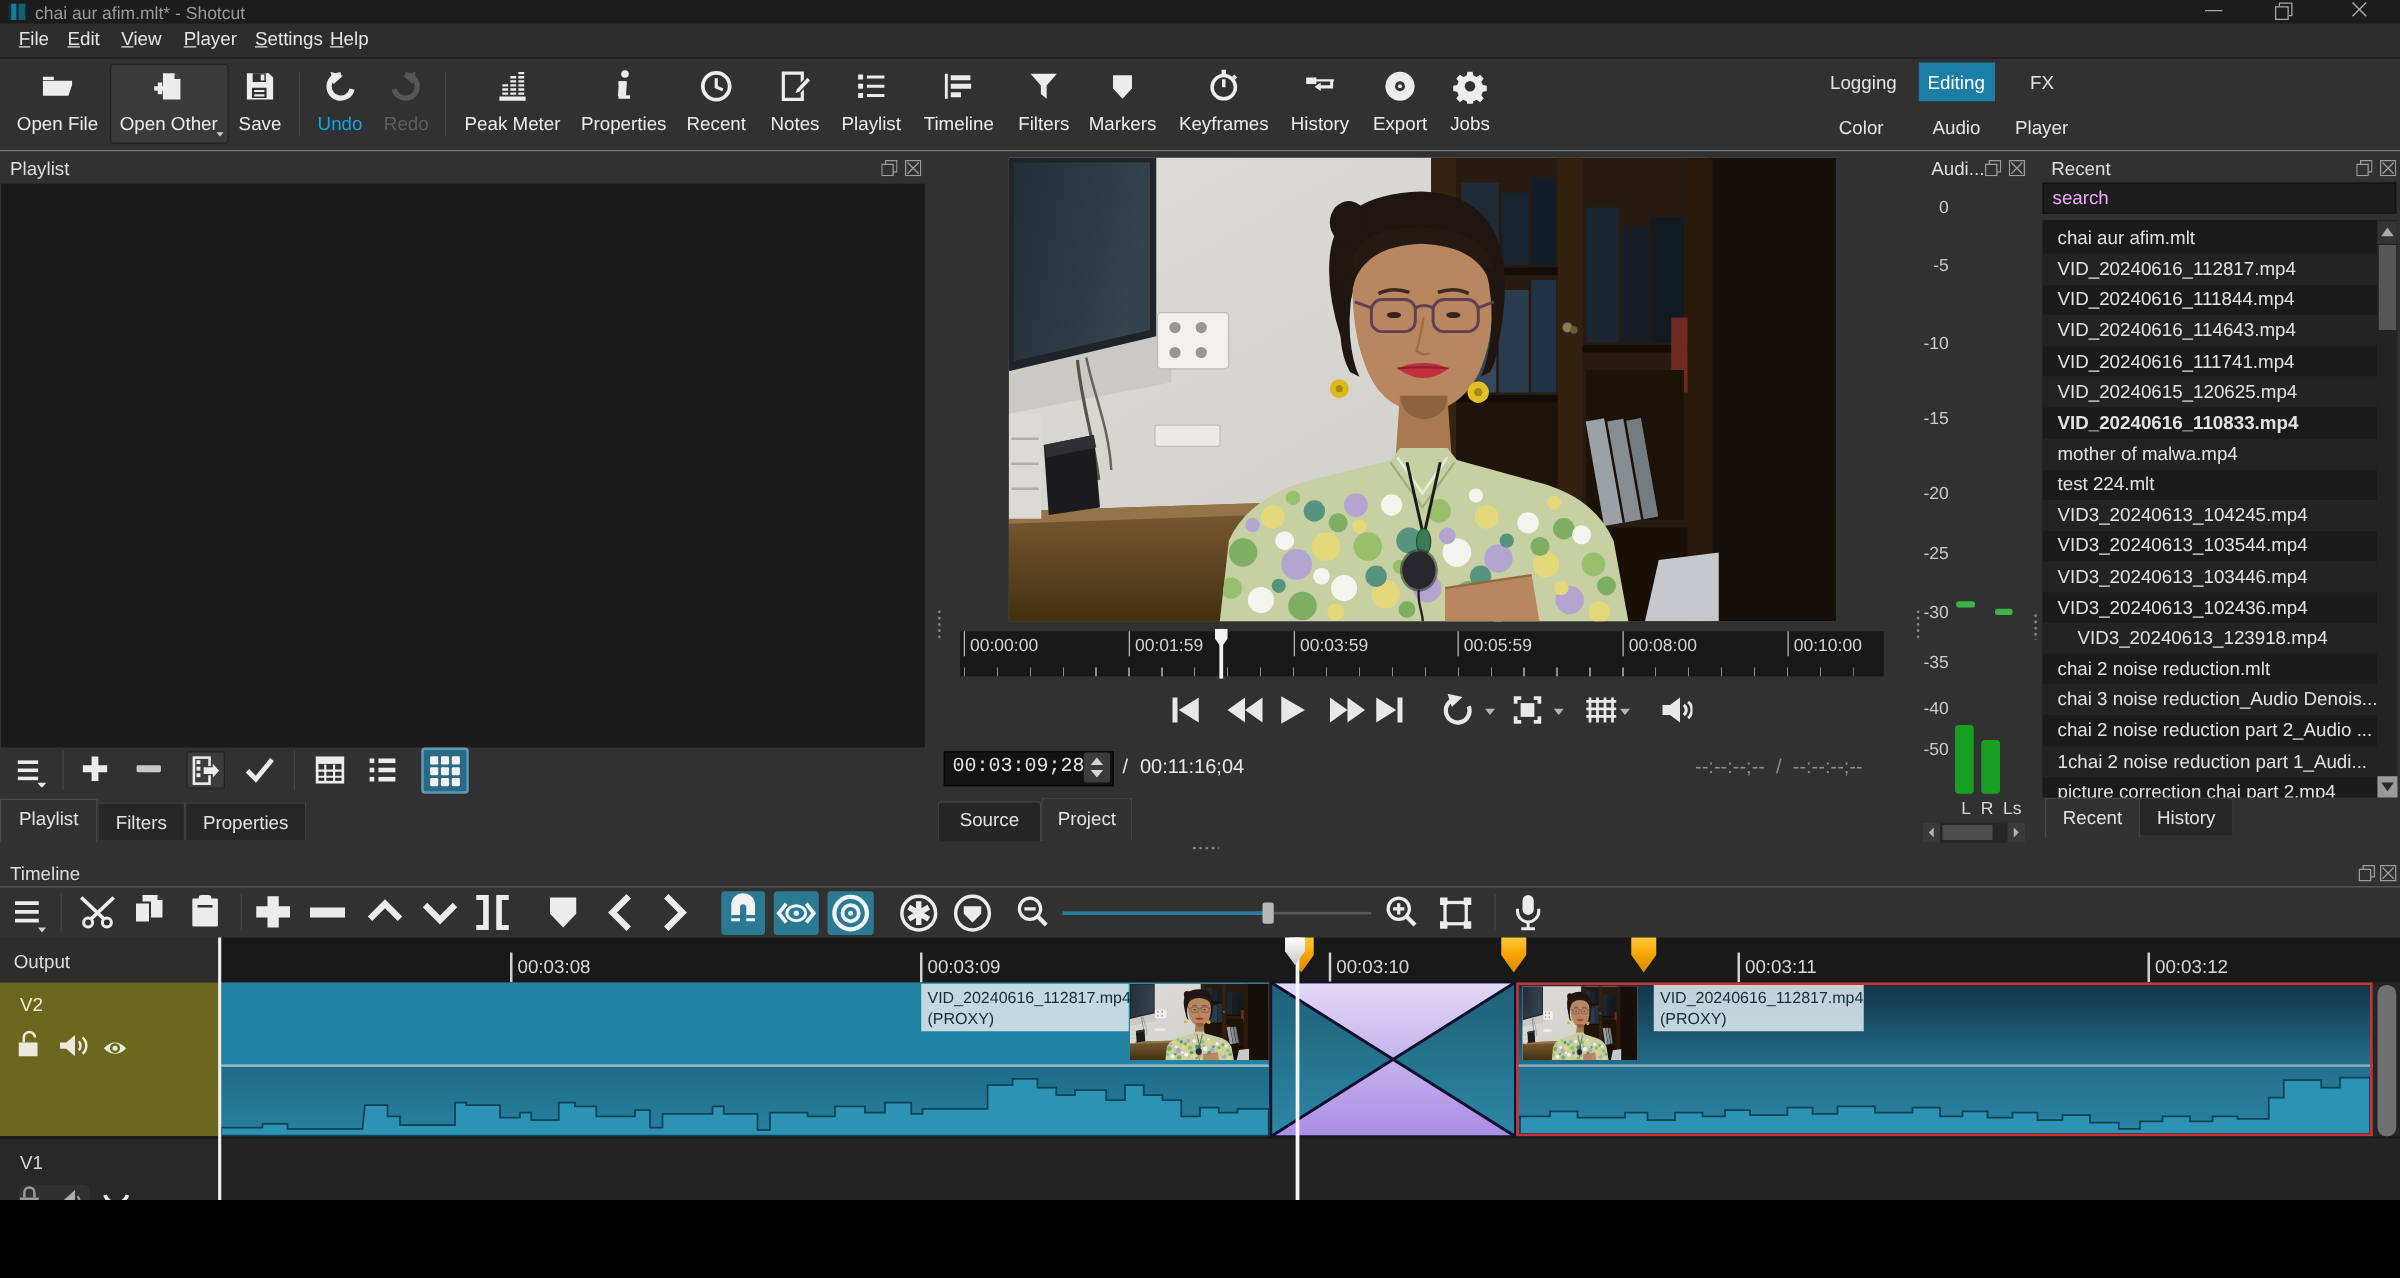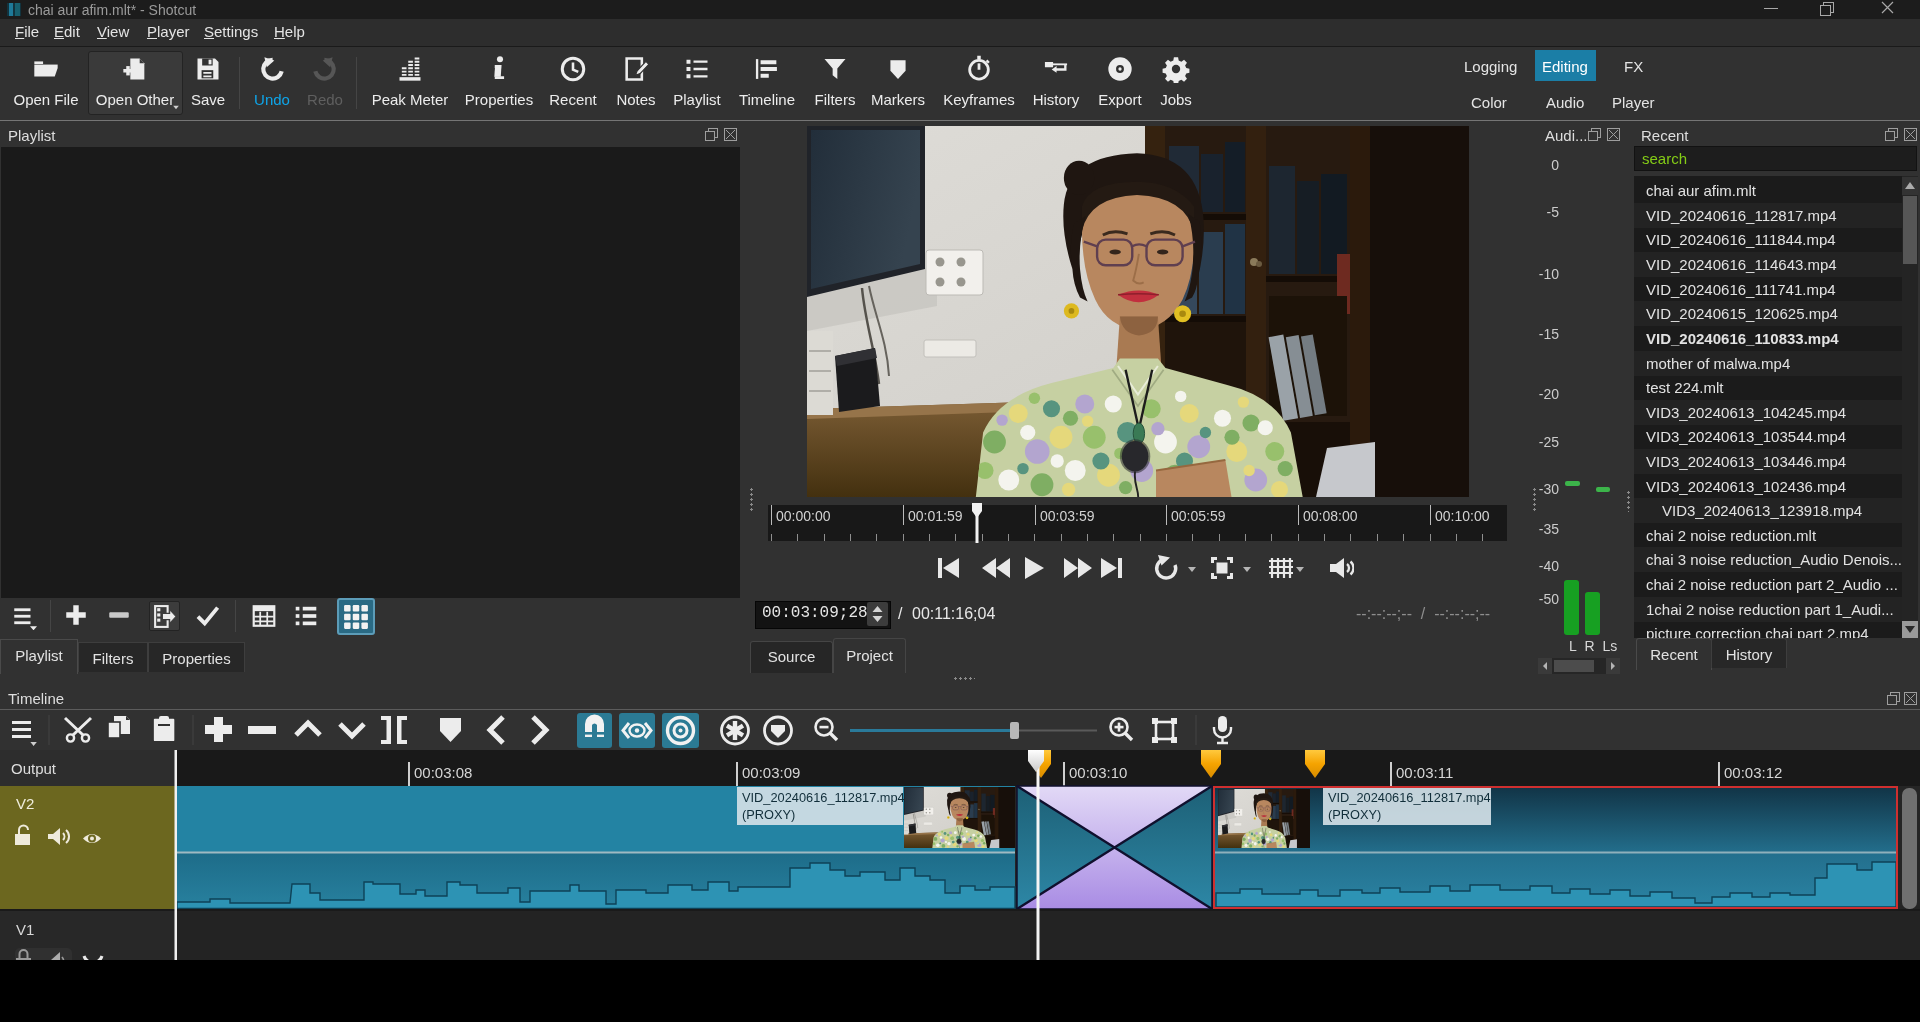--- a/index.html
+++ b/index.html
@@ -234,21 +234,21 @@
       <path d="M1,1 L12,12 M12,1 L1,12" stroke="#a8a8a8" stroke-width="1.2"></path>
     </svg>
 
   
   <div id="menubar" class="abs"></div>
   <div class="menu" style="left:15px;"><u>F</u>ile</div>
   <div class="menu" style="left:54px;"><u>E</u>dit</div>
   <div class="menu" style="left:97px;"><u>V</u>iew</div>
   <div class="menu" style="left:147px;"><u>P</u>layer</div>
   <div class="menu" style="left:204px;"><u>S</u>ettings</div>
-  <div class="menu" style="left:274px;"><u>H</u>elp</div>
+  <div class="menu" style="left:264px;"><u>H</u>elp</div>
 
   
   <div id="toolbar" class="abs"></div>
   
   <div class="abs" style="left:88px;top:51px;width:95px;height:64px;background:#3a3a3a;border:1px solid #232323;border-radius:3px;box-sizing:border-box;"></div>
 
   <svg class="abs" style="left:32px;top:55px" width="28" height="28" viewBox="0 0 24 24" fill="#ececec">
     <path d="M2 5.5h7.5v2.2H2z"></path>
       <path d="M2 8.2h20v3H2z"></path>
       <path d="M2 11.2h20l-2.5 7.3H2z"></path>
@@ -558,21 +558,21 @@
   <div class="dtitle" style="left:1641px;top:127px;">Recent</div>
   <svg class="abs" style="left:1885px;top:128px" width="13" height="13">
       <rect x="3.5" y="0.5" width="9" height="9" fill="none" stroke="#9e9e9e"></rect>
       <rect x="0.5" y="3.5" width="9" height="9" fill="#313131" stroke="#9e9e9e"></rect>
     </svg>
   <svg class="abs" style="left:1904px;top:128px" width="13" height="13">
       <rect x="0.5" y="0.5" width="12" height="12" fill="none" stroke="#9e9e9e"></rect>
       <path d="M2 2l9 9M11 2l-9 9" stroke="#9e9e9e"></path>
     </svg>
   <div id="search" class="abs"></div>
-  <div class="abs" style="left:1642px;top:150px;font-size:15px;color:#84cc16;">search</div>
+  <div class="abs" style="left:1642px;top:150px;font-size:15px;color:#f0abfc;">search</div>
   <div id="rlist" class="abs">
     <div class="rrow" style="top:2px;">chai aur afim.mlt</div>
     <div class="rrow alt" style="top:27px;">VID_20240616_112817.mp4</div>
     <div class="rrow" style="top:51px;">VID_20240616_111844.mp4</div>
     <div class="rrow alt" style="top:76px;">VID_20240616_114643.mp4</div>
     <div class="rrow" style="top:101px;">VID_20240616_111741.mp4</div>
     <div class="rrow alt" style="top:125px;">VID_20240615_120625.mp4</div>
     <div class="rrow" style="top:150px;font-weight:bold;">VID_20240616_110833.mp4</div>
     <div class="rrow alt" style="top:175px;">mother of malwa.mp4</div>
     <div class="rrow" style="top:199px;">test 224.mlt</div>

